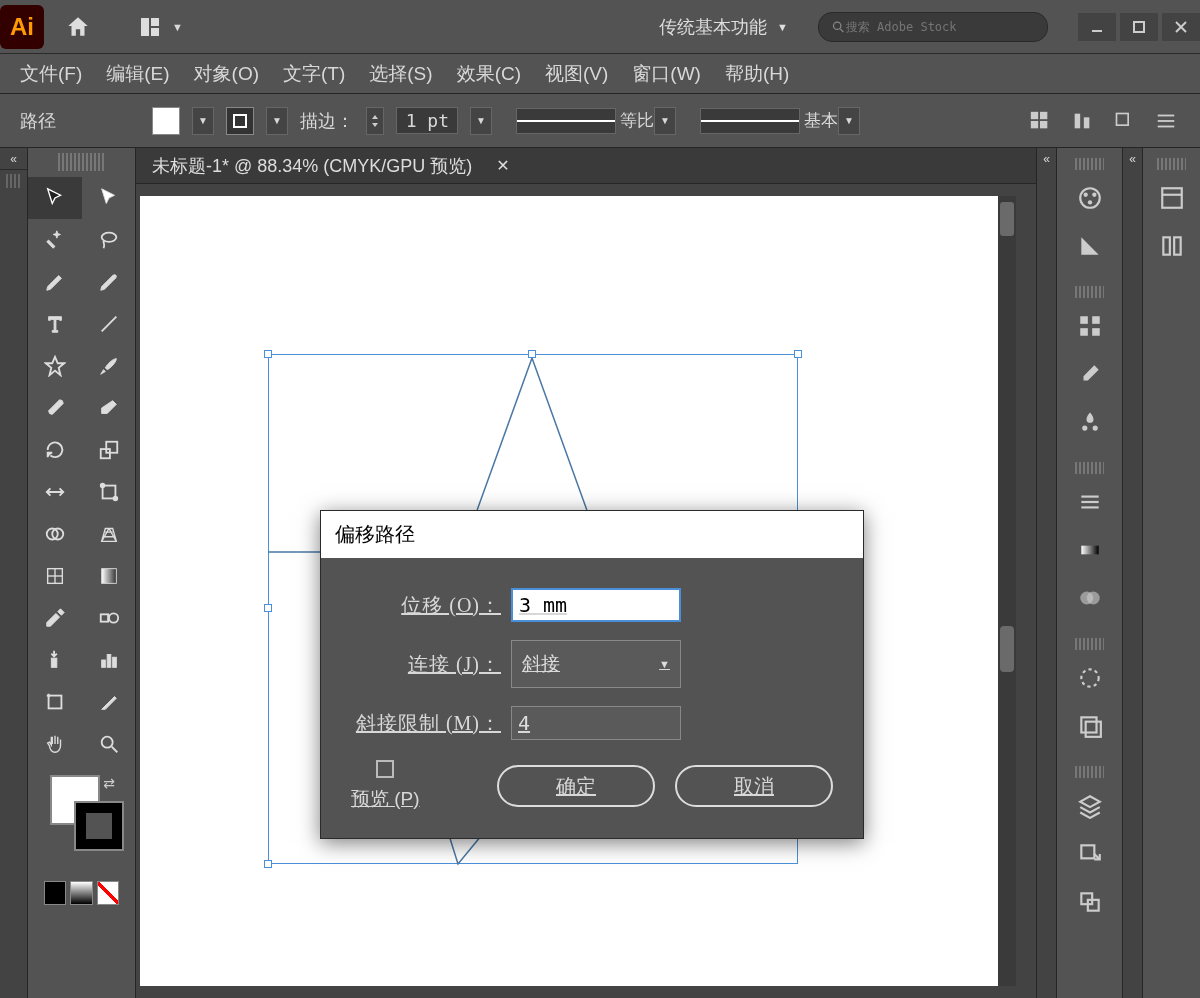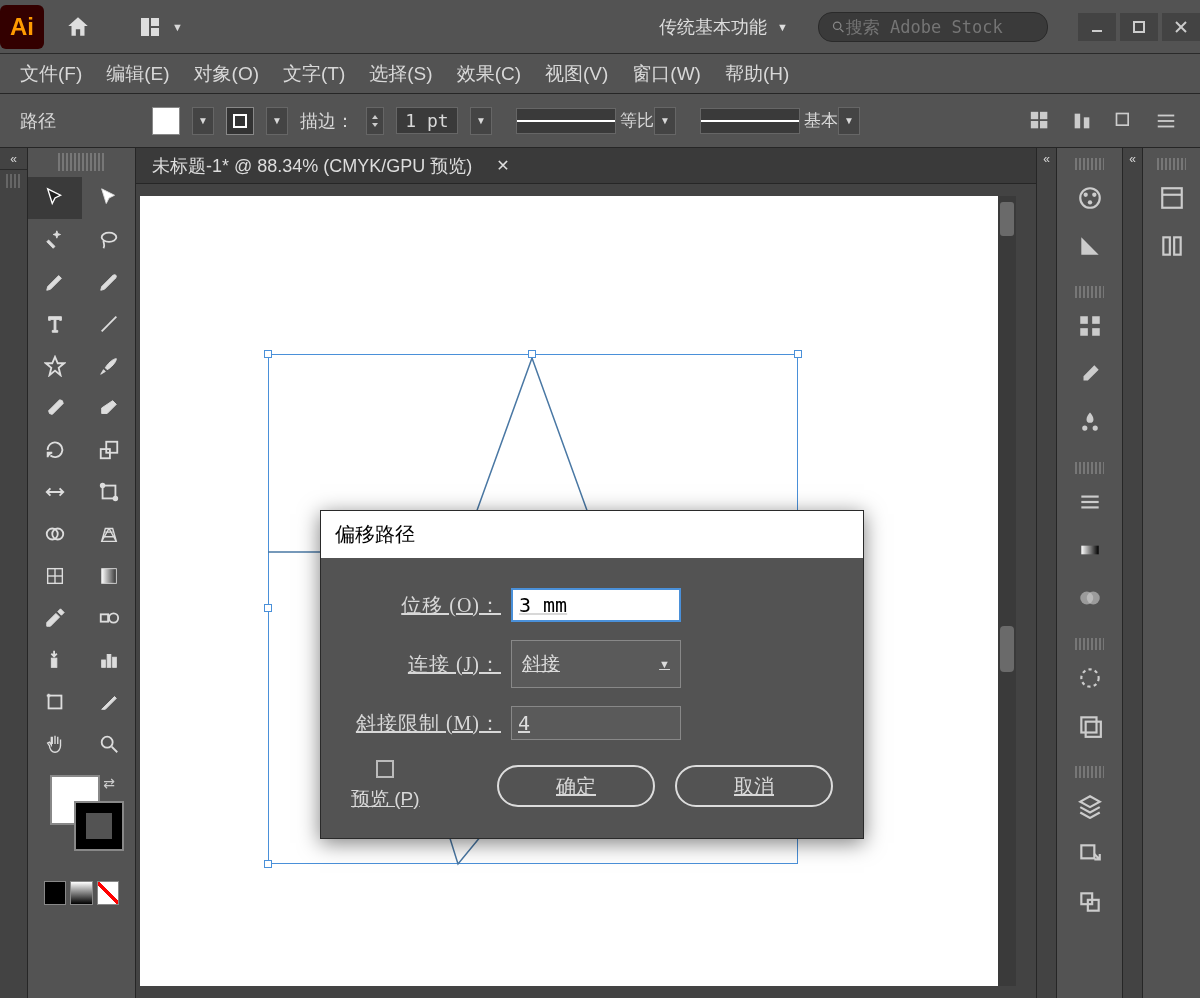--- a/index.html
+++ b/index.html
@@ -5,33 +5,33 @@
 * { margin: 0; padding: 0; box-sizing: border-box; font-family: "Segoe UI", "Microsoft YaHei", sans-serif; }
 body { background: #535353; color: #d8d8d8; width: 1200px; height: 998px; overflow: hidden; position: relative; }
 
 .titlebar { height: 54px; background: #535353; display: flex; align-items: center; padding: 0 0; border-bottom: 1px solid #2a2a2a; }
 .ai-logo { width: 44px; height: 44px; background: #330000; color: #ff9a00; font-weight: bold; font-size: 24px; display: flex; align-items: center; justify-content: center; border-radius: 6px; margin-right: 18px; }
 .home-icon { width: 32px; height: 32px; color: #ddd; margin-right: 40px; display:flex; align-items:center; justify-content:center;}
 .arrange-icon { width: 32px; height: 32px; display:flex; align-items:center; justify-content:center; margin-right: 6px;}
 .titlebar .spacer { flex: 1; }
 .workspace-select { font-size: 18px; color: #ddd; margin-right: 30px; display:flex; align-items:center; gap:10px; cursor:pointer;}
 .search-box { background: #3a3a3a; border: 1px solid #2a2a2a; border-radius: 14px; padding: 4px 12px; display: flex; align-items: center; width: 230px; height: 30px; margin-right: 20px;}
-.search-box input { background: transparent; border: none; color: #888; font-family: monospace; font-size: 17px; width: 100%; outline: none;}
+.search-box input { background: transparent; border: none; color: #888; font-family: monospace; font-size: 12px; width: 100%; outline: none;}
 .win-controls { display: flex; gap: 4px; margin-left: 10px;}
 .win-btn { width: 38px; height: 28px; background: #434343; display:flex; align-items:center; justify-content:center; cursor:pointer;}
 
 .menubar { height: 40px; background: #535353; display: flex; align-items: center; padding: 0 20px; gap: 24px; font-size: 19px; border-bottom: 1px solid #262626;}
 .menubar span { cursor: pointer; }
 
 .controlbar { height: 54px; background: #535353; display: flex; align-items: center; padding: 0 20px; gap: 12px; border-bottom: 1px solid #262626; font-size: 18px;}
 .ctrl-label { width: 120px; }
 .swatch { width: 28px; height: 28px; border: 1px solid #888; }
 .swatch.white { background: #fff; }
 .dd-arrow { width: 22px; height: 28px; background: #444; border:1px solid #666; display:flex; align-items:center; justify-content:center; font-size:10px;}
-.stroke-val { background: #3a3a3a; border:1px solid #666; padding: 2px 8px; font-family: monospace; width: 62px; display:inline-block; text-align:center;}
+.stroke-val { background: #3a3a3a; border:1px solid #666; padding: 2px 8px; font-family: monospace; width: 62px; display:inline-block; text-align:right;}
 .brush-preview { width: 100px; height: 26px; background: #3a3a3a; border:1px solid #666; position:relative; display:flex; align-items:center;}
 .brush-line { height:2px; background:#fff; width:100%;}
 .brush-label { margin-left:4px; font-size:17px;}
 .ctrl-right { margin-left:auto; display:flex; gap:14px;}
 .ctrl-ico { width:28px; height:28px; display:flex; align-items:center; justify-content:center;}
 
 .workspace { display: flex; height: calc(998px - 54px - 40px - 54px); }
 
 .tool-strip { width: 28px; background: #434343; border-right:1px solid #262626;}
 .tool-strip .expand { height:22px; display:flex; align-items:center; justify-content:center; font-size:12px; border-bottom:1px solid #2a2a2a;}

